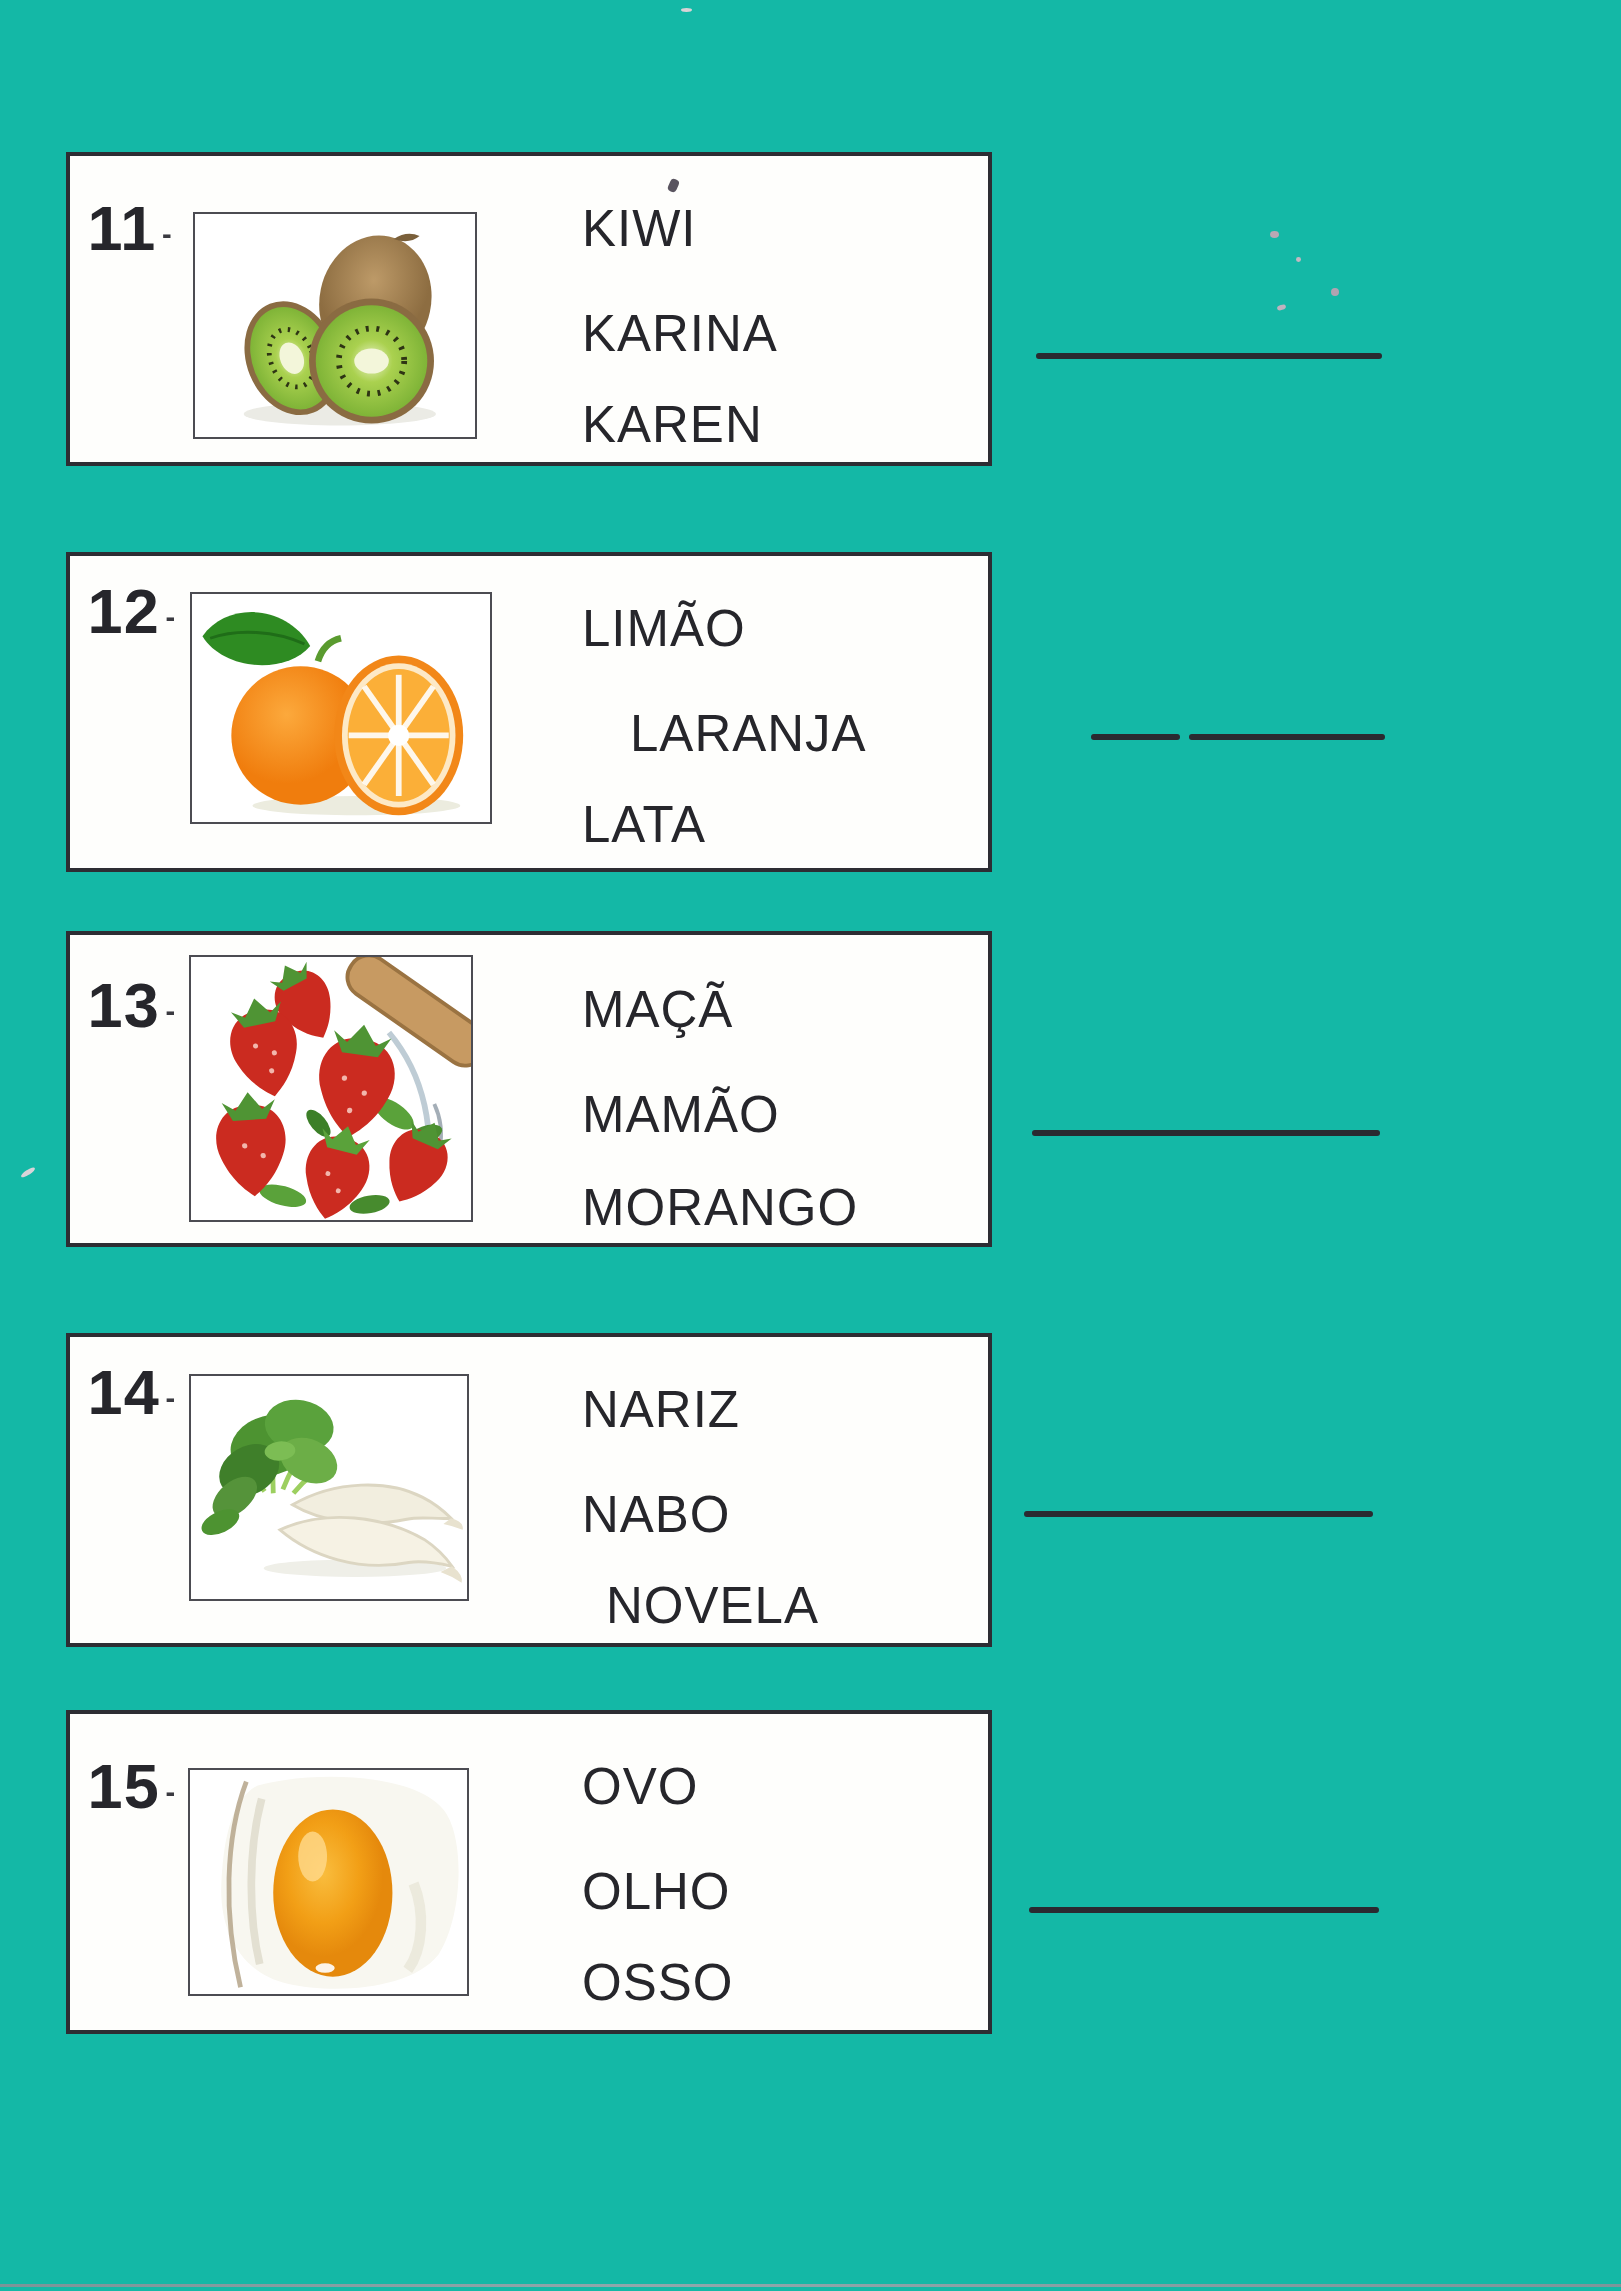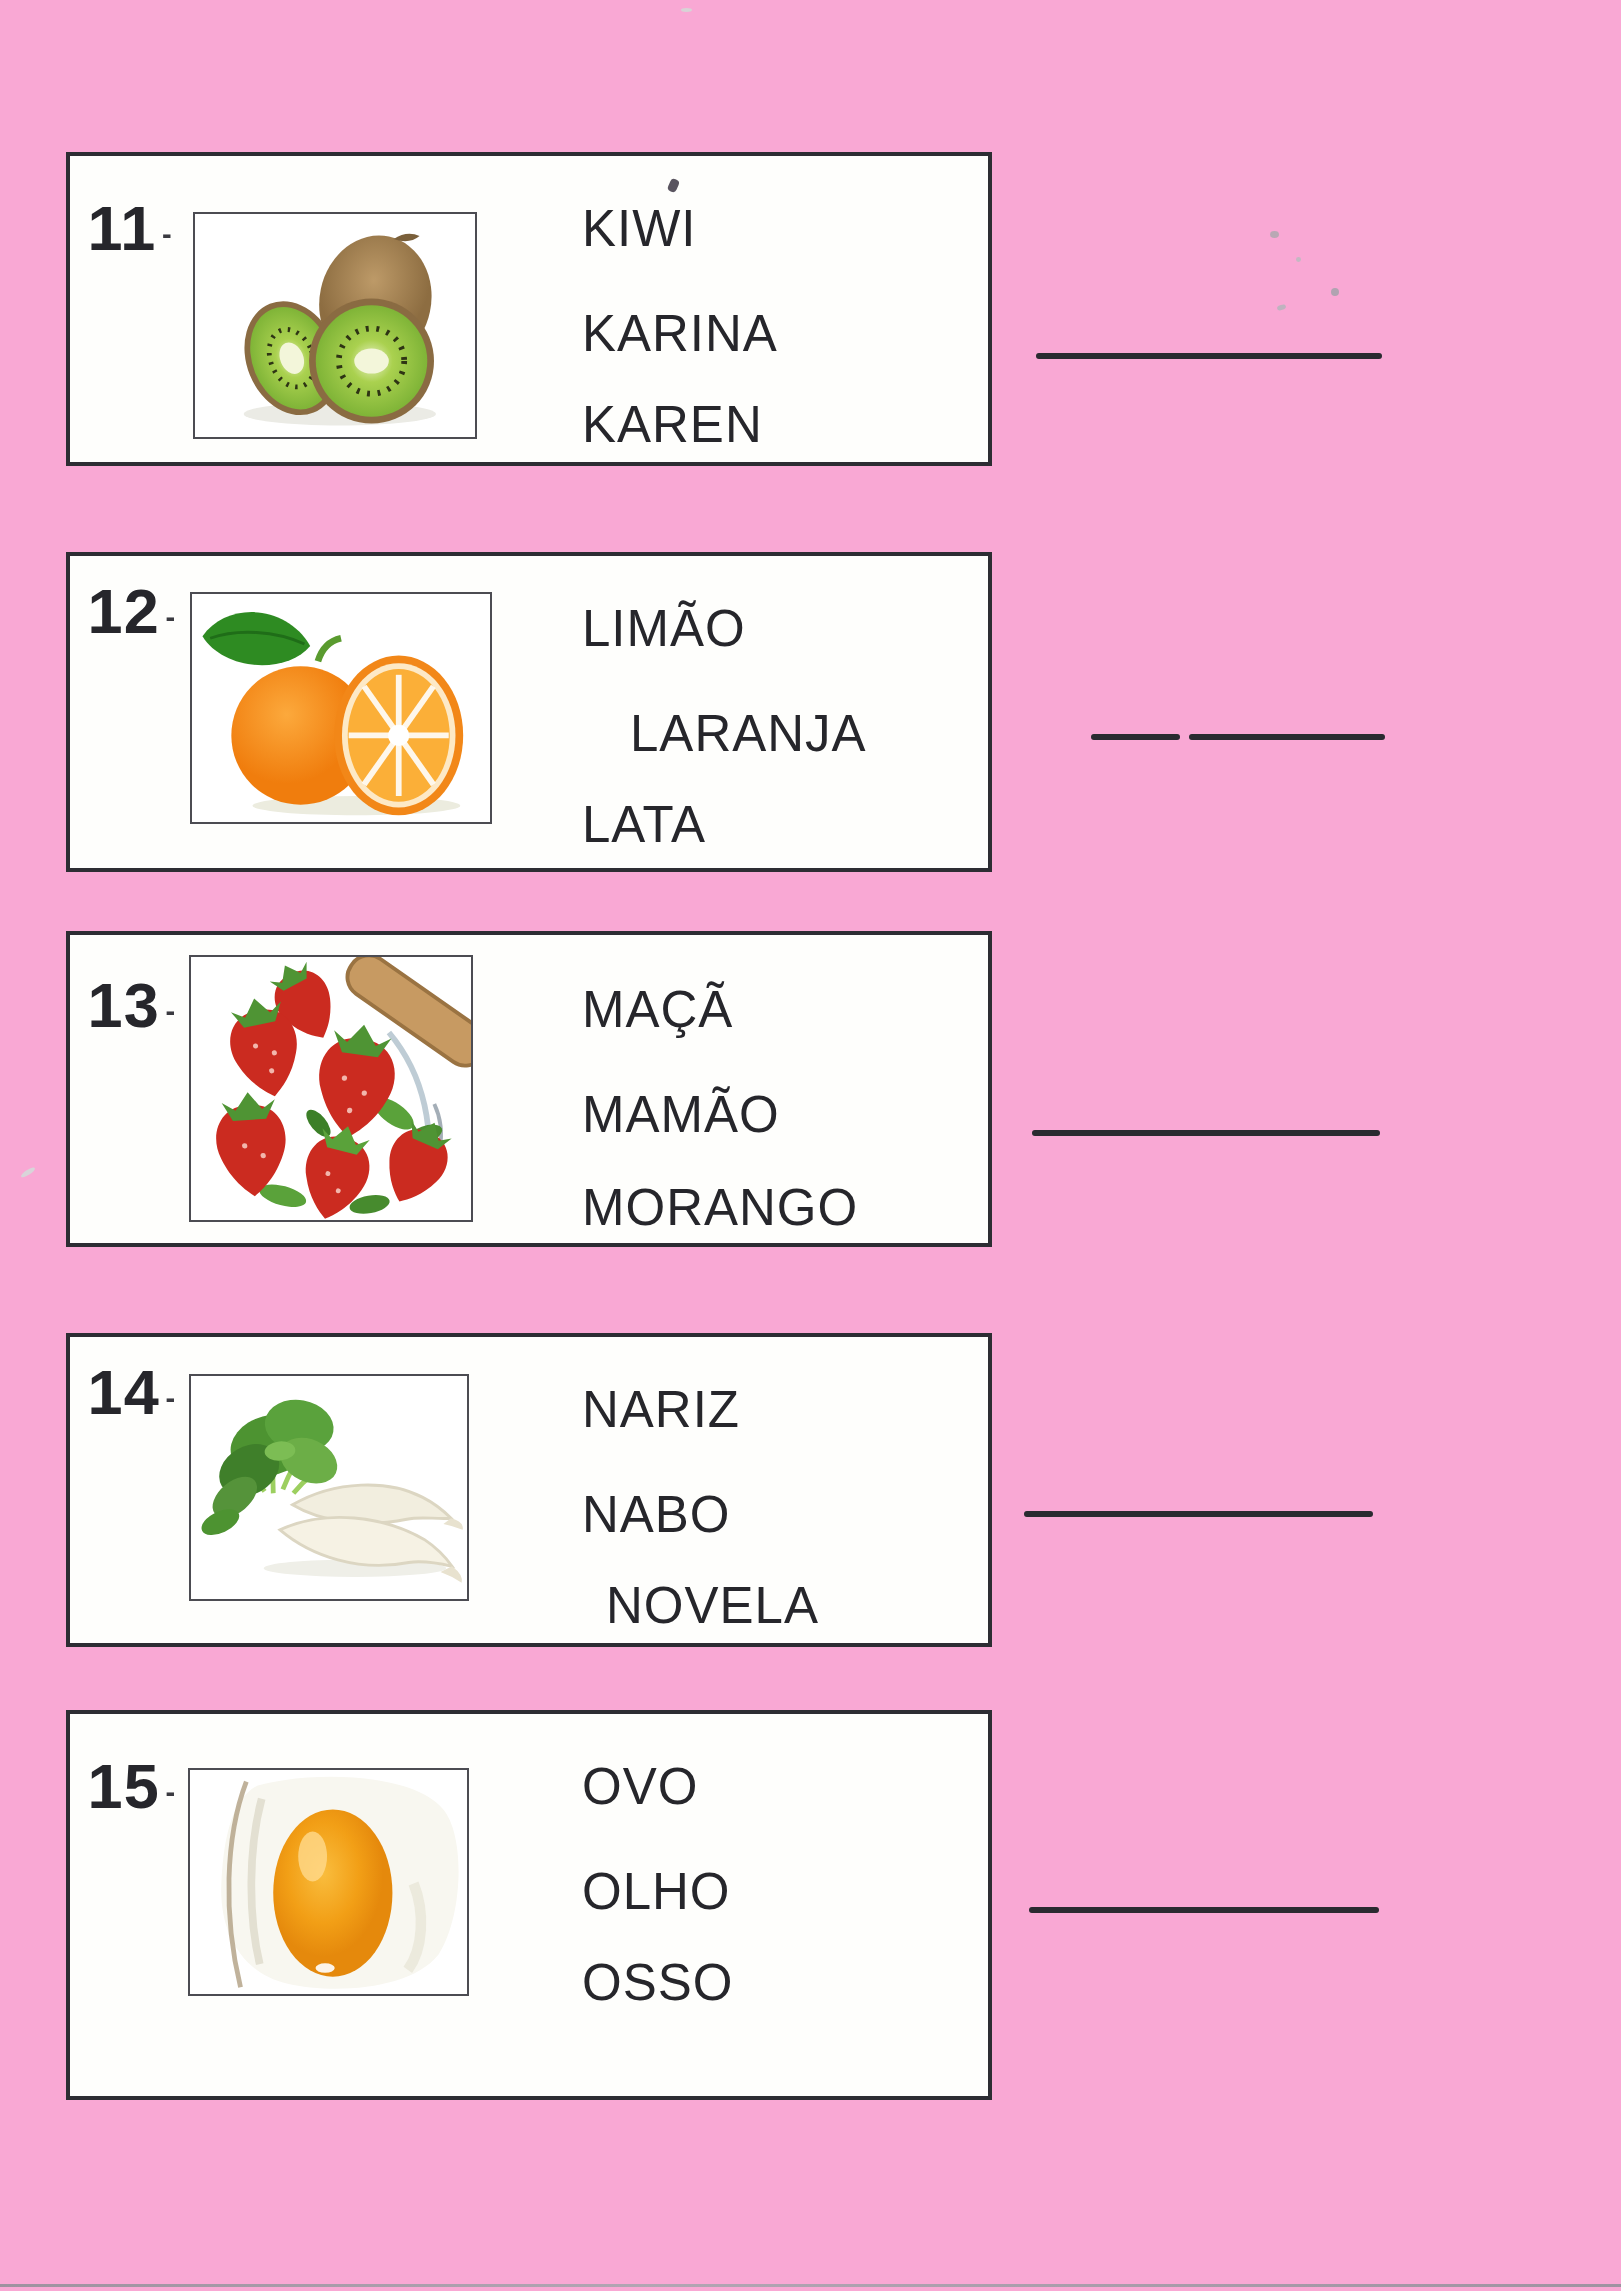--- a/index.html
+++ b/index.html
@@ -1,20 +1,20 @@
 <!DOCTYPE html>
 <html><head>
 <meta charset="utf-8">
 <style>
   html,body{margin:0;padding:0;background:#e8e8e8;}
   .page{
     position:relative;
     width:1621px;height:2292px;
     margin:0 auto;
-    background:#f9a8d4;
+    background:#14b8a6;
     font-family:"Liberation Sans", sans-serif;
     color:#26262b;
     overflow:hidden;
   }
   .card{
     position:absolute;left:66px;width:926px;
     border:4.9px solid #2d2d33;
     background:#fefefc;
     box-sizing:border-box;
   }
@@ -208,21 +208,21 @@
         <ellipse cx="30" cy="152" rx="21" ry="11" fill="#4d9331" transform="rotate(-25 30 152)"></ellipse>
         <ellipse cx="92" cy="78" rx="16" ry="10" fill="#7cbd54" transform="rotate(-5 92 78)"></ellipse>
       </svg>
     </div>
     <div class="opt" style="top:47px;">NARIZ</div>
     <div class="opt" style="top:152px;">NABO</div>
     <div class="opt" style="top:243px;margin-left:24px;">NOVELA</div>
   </div>
   <div class="answer-line" style="left:1024px;top:1511px;width:349px;"></div>
 
-  <div class="card" style="top:1710px;height:390px;">
+  <div class="card" style="top:1710px;height:324px;">
     <div class="card-number" style="top:41px;"><span>15</span><span class="num-sep">-</span></div>
     <div class="img-box" style="left:118px;top:54px;width:281px;height:228px;">
       <svg viewBox="0 0 287 233" xmlns="http://www.w3.org/2000/svg">
         <defs>
           <radialGradient id="egy" cx="42%" cy="38%">
               <stop offset="0%" stop-color="#f9bd3e"></stop>
               <stop offset="60%" stop-color="#f29f16"></stop>
               <stop offset="100%" stop-color="#e5890c"></stop>
             </radialGradient>
         </defs>

